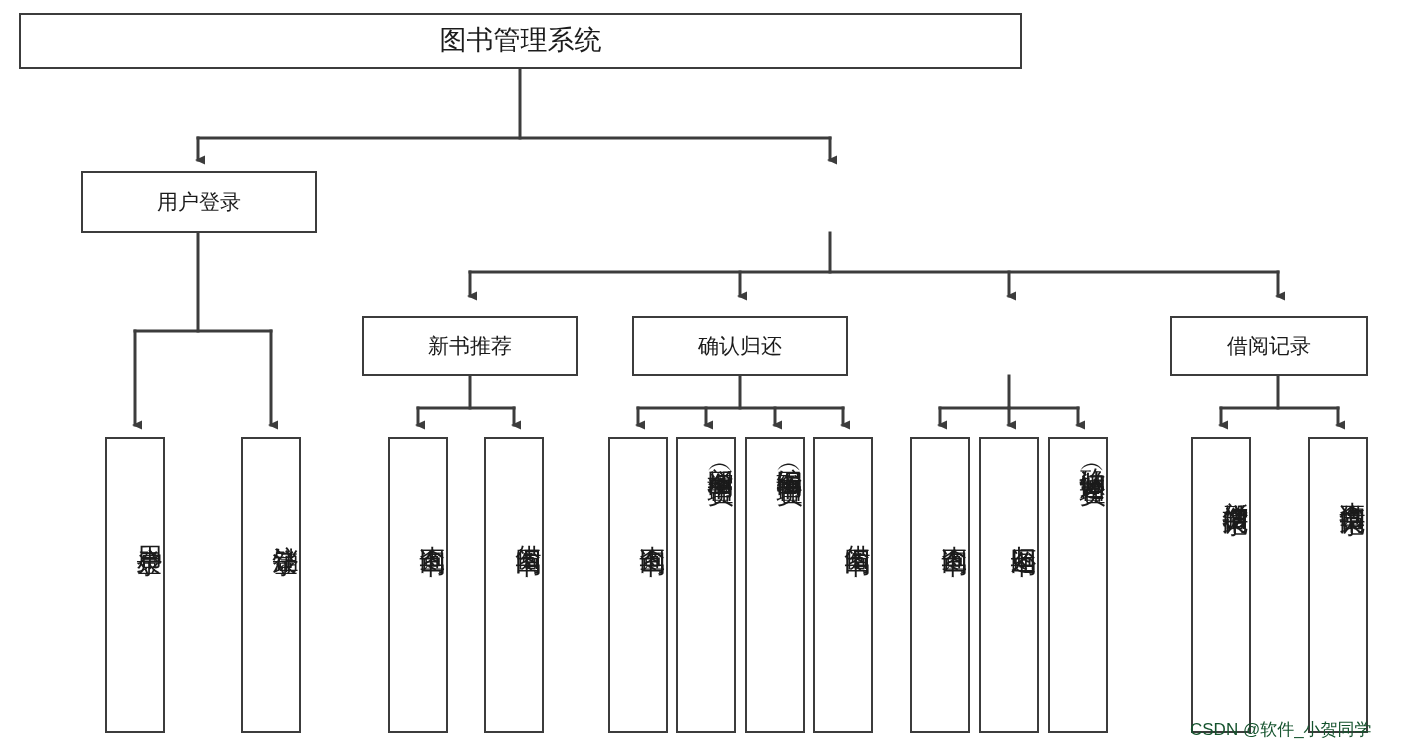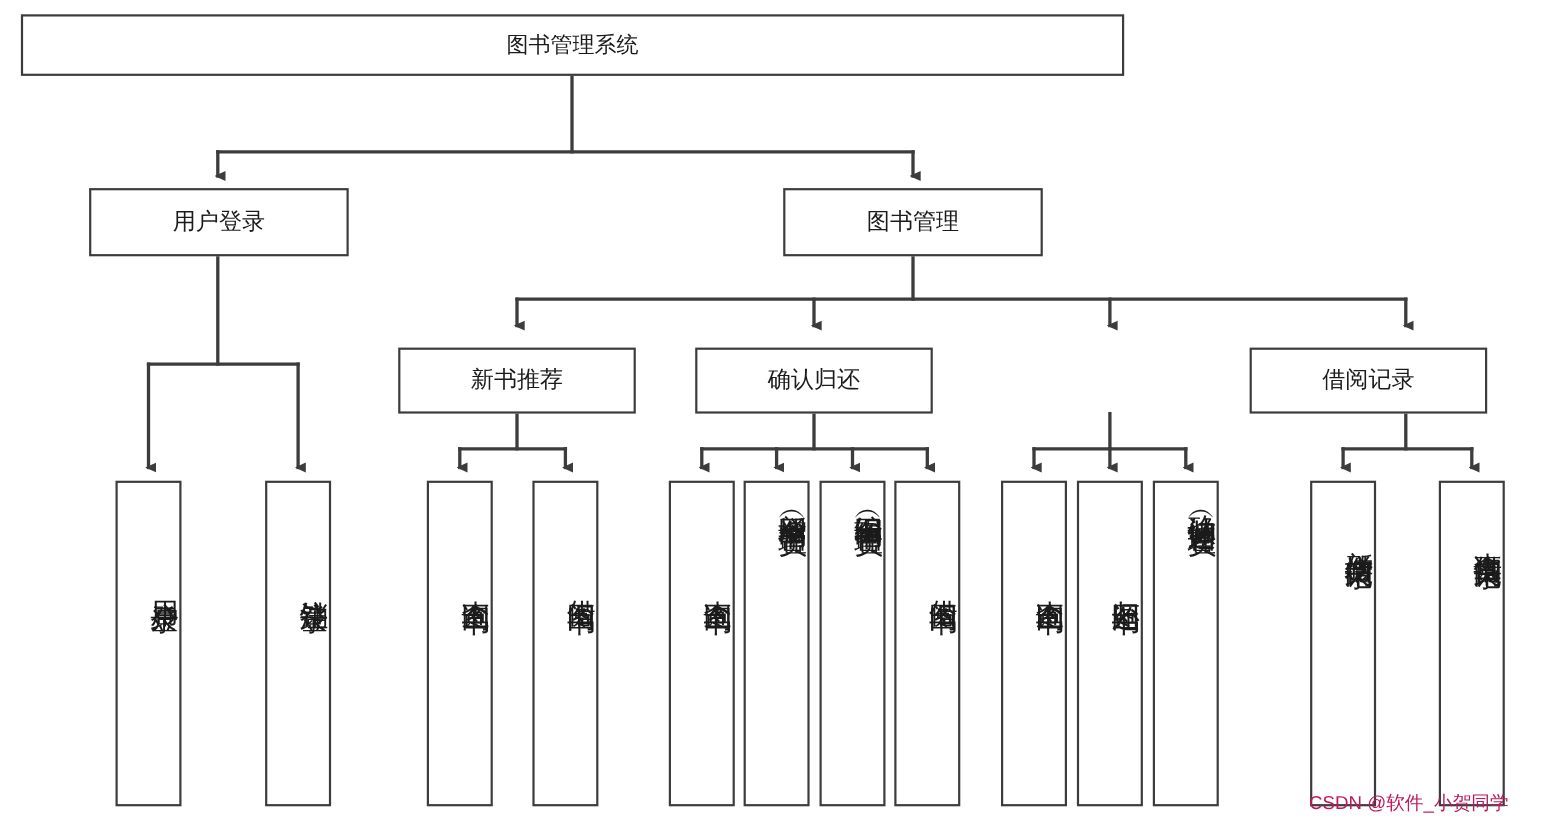--- a/index.html
+++ b/index.html
@@ -38,39 +38,39 @@
   .node-label {
     color: #1b1b1b;
     text-align: center;
     line-height: 1.15;
     white-space: nowrap;
   }
   .node-h .node-label {
     font-size: 21px;
   }
   .node-root .node-label {
-    font-size: 20px;
+    font-size: 27px;
   }
   .node-v {
     align-items: flex-start;
     padding-top: 0;
   }
   .node-v .node-label {
     writing-mode: vertical-rl;
     text-orientation: upright;
     font-size: 26px;
     letter-spacing: 2px;
     line-height: 1;
     width: 100%;
     display: block;
     text-align: center;
   }
   .watermark {
     position: absolute;
-    color: #be185d;
+    color: #14532d;
     font-size: 17px;
     white-space: nowrap;
     z-index: 6;
     font-family: "Liberation Sans", "DejaVu Sans", sans-serif;
   }
 </style>
 </head>
 <body>
 
 <div id="diagram-root">
@@ -125,31 +125,28 @@
     </g>
   </svg>
 
   <div class="node node-h node-root" style="left:19px; top:13px; width:1003px; height:56px;">
     <span class="node-label">图书管理系统</span>
   </div>
 
   <div class="node node-h" style="left:81px; top:171px; width:236px; height:62px;">
     <span class="node-label">用户登录</span>
   </div>
-  <div class="node node-h" style="left:712px; top:171px; width:236px; height:62px;">
-    <span class="node-label">图书管理</span>
-  </div>
 
   <div class="node node-h" style="left:362px; top:316px; width:216px; height:60px;">
     <span class="node-label">新书推荐</span>
   </div>
   <div class="node node-h" style="left:632px; top:316px; width:216px; height:60px;">
     <span class="node-label">确认归还</span>
   </div>
-  <div class="node node-h" style="left:1136px; top:316px; width:216px; height:60px;">
+  <div class="node node-h" style="left:1170px; top:316px; width:198px; height:60px;">
     <span class="node-label">借阅记录</span>
   </div>
 
   <div class="node node-v" style="left:105px; top:437px; width:60px; height:296px; padding-top:86px;">
     <span class="node-label">用户登录</span>
   </div>
   <div class="node node-v" style="left:241px; top:437px; width:60px; height:296px; padding-top:86px;">
     <span class="node-label">注销登录</span>
   </div>
 

